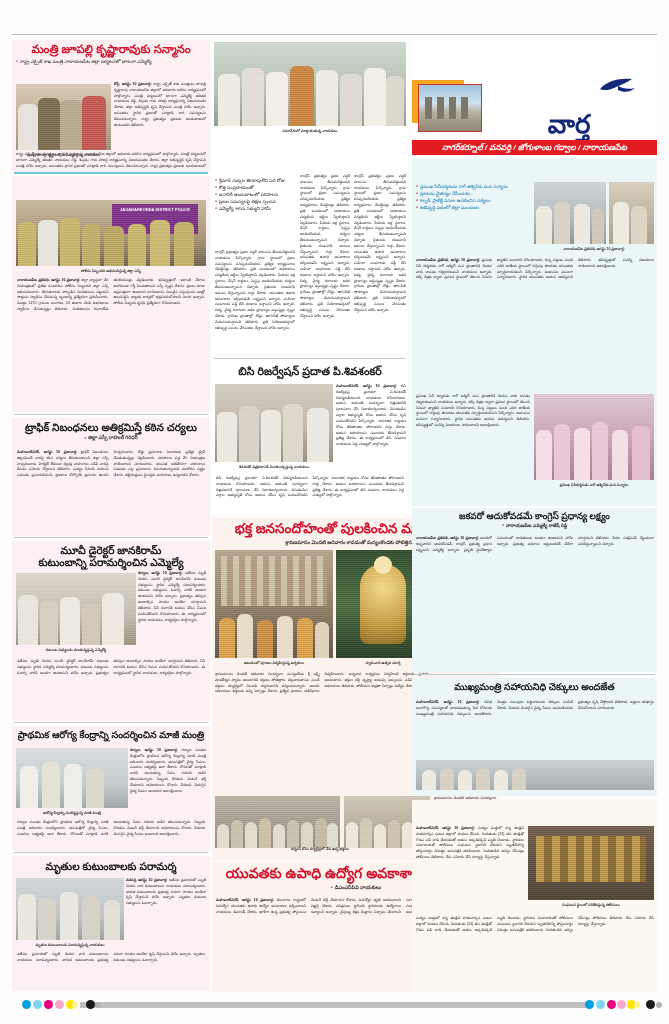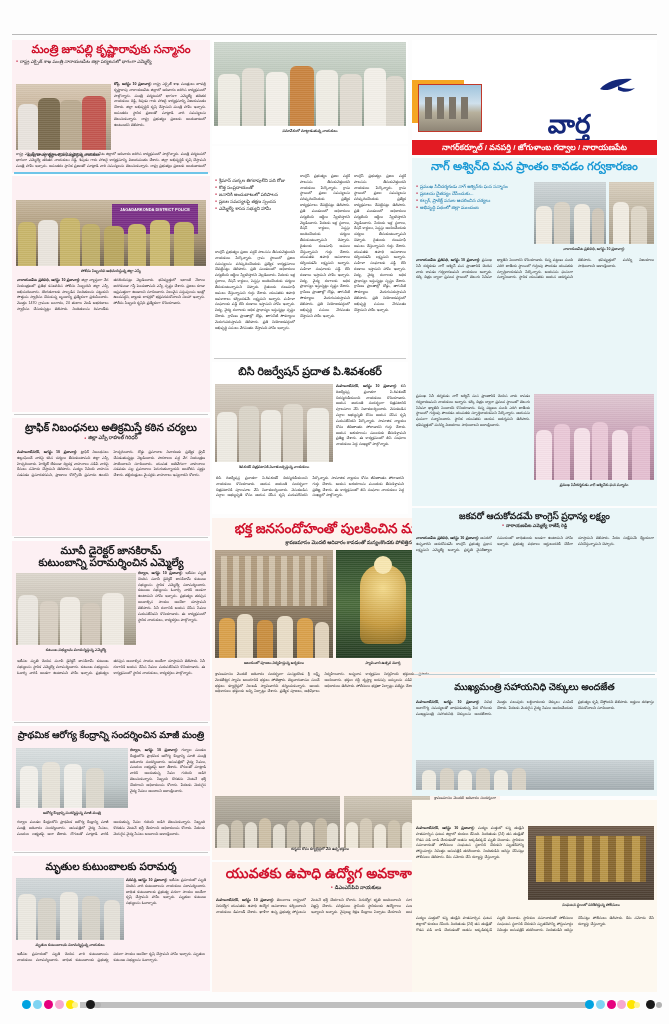--- a/index.html
+++ b/index.html
@@ -51,21 +51,21 @@
   .mh-red{position:absolute;left:0;top:0;width:245px;height:40px;background:#e31b23;}
   .mh-red .t{position:absolute;left:0;right:0;top:4px;text-align:center;color:#fff;font-size:26px;font-weight:bold;letter-spacing:.5px;}
   .mh-orange{position:absolute;left:0;top:40px;width:52px;height:43px;background:#f5a623;}
   .mh-photo{position:absolute;left:6px;top:44px;width:62px;height:46px;border:1.5px solid #c0392b;
      background:linear-gradient(#9fc4dd,#cfe0ec 40%,#b7b09c 60%,#8e8576);overflow:hidden;}
   .mh-photo i{position:absolute;bottom:12px;width:7px;height:22px;background:#7d766a;display:block;}
   .mh-title{position:absolute;left:72px;top:52px;width:170px;text-align:center;color:#14287a;
      font-size:26px;font-weight:bold;line-height:.95;margin-top:20px;}
   .mh-bird{position:absolute;left:186px;top:36px;width:40px;height:20px;}
   .mh-strip{position:absolute;left:0;bottom:0;width:245px;height:15px;background:#e31b23;}
-  .mh-strip .t{position:absolute;inset:0;text-align:center;color:#fff;font-size:8px;font-weight:bold;line-height:15px;}
+  .mh-strip .t{position:absolute;inset:0;text-align:center;color:#fff;font-size:8px;font-weight:bold;line-height:15px;font-style:italic;}
   .mh-grey{position:absolute;left:412px;top:40px;width:4px;height:115px;background:#d8d8d8;}
 
   
   .colorbar{position:absolute;left:0;bottom:14px;width:669px;height:10px;}
   .colorbar .grey{position:absolute;left:80px;right:80px;top:2px;height:6px;background:#bfbfbf;}
   .colorbar .dot{position:absolute;top:0;width:9px;height:9px;border-radius:50%;}
 </style>
 </head>
 <body>
 
@@ -298,21 +298,20 @@
 
   <div class="panel tintpeach" style="left:212px;top:862px;width:288px;height:130px;">
     <div class="hl hl-red" style="font-size:14px;margin:3px 2px 2px;">యువతకు ఉపాధి ఉద్యోగ అవకాశాలు కల్పించాలి</div>
     <ul class="bl" style="text-align:center;margin:0 0 3px;">
         <li class="sub">డిఎంఎస్‌పివి నాయకులు</li>
       </ul>
     <div class="body cols3" style="position:absolute;left:4px;top:36px;width:280px;height:88px;overflow:hidden;"><span class="lead">మహబూబ్‌నగర్, ఆగస్టు 10 ప్రజావార్త:</span> <span>తెలంగాణ రాష్ట్రంలో నిరుద్యోగ యువతకు ఉపాధి ఉద్యోగ అవకాశాలు కల్పించాలని నాయకులు డిమాండ్ చేశారు. ఖాళీగా ఉన్న ప్రభుత్వ పోస్టులను వెంటనే భర్తీ చేయాలని కోరారు. నిరుద్యోగ భృతి అందించాలని విజ్ఞప్తి చేశారు. పరిశ్రమలు స్థాపించి స్థానికులకు ఉద్యోగాలు ఇవ్వాలని అన్నారు. నైపుణ్య శిక్షణ కేంద్రాలు ఏర్పాటు చేయాలని సూచించారు. గ్రామీణ యువతకు స్వయం ఉపాధి రుణాలు మంజూరు చేయాలని కోరారు. ప్రభుత్వం స్పందించకపోతే ఆందోళన చేపడతామని హెచ్చరించారు.</span></div>
   </div>
 
   <div class="panel tintcyan" style="left:412px;top:158px;width:245px;height:348px;">
-    <div class="hl hl-cyan" style="font-size:11.5px;margin:2px 2px 3px;">నాగ్ అశ్విన్‌ది మన ప్రాంతం కావడం గర్వకారణం</div>
     <ul class="bl" style="position:absolute;left:4px;top:24px;width:115px;">
       <li class="bullets" style="color:#0b6fa4">ప్రముఖ సినీదర్శకుడు నాగ్ అశ్విన్‌కు ఘన సన్మానం</li>
       <li class="bullets" style="color:#0b6fa4">ప్రజలను చైతన్యం చేసేందుకు...</li>
       <li class="bullets" style="color:#0b6fa4">కల్పక్, ప్రాజెక్ట్ పనుల ఆచరించిన చర్యలు</li>
       <li class="bullets" style="color:#0b6fa4">అభివృద్ధి పథంలో జిల్లా ముందంజ</li>
     </ul>
     <div class="ph" style="position:absolute;left:122px;top:24px;width:72px;height:62px;background:linear-gradient(#cfd6d8,#b0b9ba 60%,#8b9495);">
       <div class="people">
         <span style="left:2px;width:16px;height:38px;background:#efeae0"></span>
         <span style="left:20px;width:16px;height:42px;background:#d9d2c5"></span>

